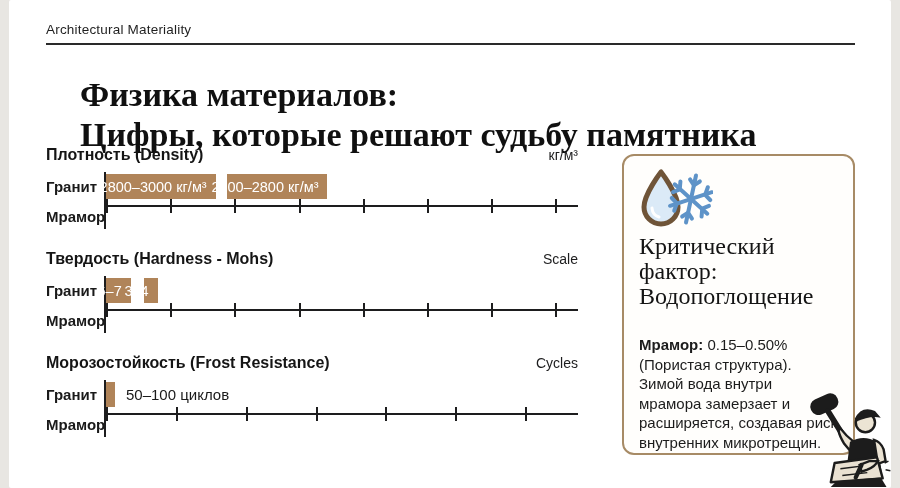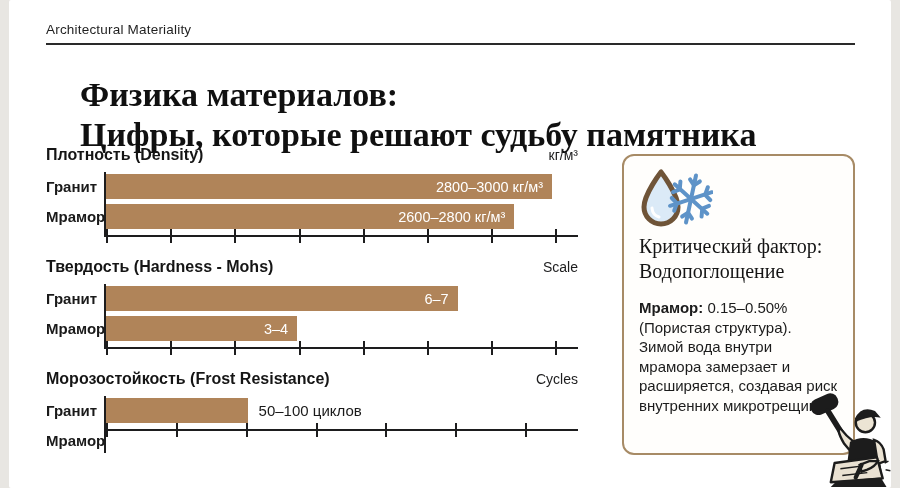--- a/index.html
+++ b/index.html
@@ -38,21 +38,21 @@
   .chart-main{display:flex;}
   .labels-col{
     width:58px;display:flex;flex-direction:column;gap:5px;padding-top:2px;
     flex:none;
     font-weight:bold;
   }
   .row-label{height:25px;line-height:25px;font-size:15px;color:#1a1a1a;}
   .plot{
     flex:1;border-left:2px solid var(--ink);padding-top:2px;position:relative;
   }
-  .rows{display:flex;flex-direction:column;gap:5px;}
+  .rows{display:flex;flex-direction:row;gap:5px;}
   .bar-row{height:25px;display:flex;align-items:center;}
   .bar{
     height:25px;background:var(--bar);
     display:flex;align-items:center;justify-content:flex-end;
     padding-right:9px;box-sizing:border-box;
     color:var(--bar-label);font-size:14.5px;white-space:nowrap;
   }
   .bar-out-label{margin-left:11px;font-size:15px;color:#1a1a1a;white-space:nowrap;}
   .axis{
     margin-top:6px;height:2px;background:var(--ink);position:relative;
@@ -63,21 +63,21 @@
   
   .panel{
     position:absolute;left:622px;top:154px;width:233px;height:301px;
     border:2px solid var(--panel-border);border-radius:12px;
     background:#fffefc;box-sizing:border-box;
     padding:12px 15px 0 15px;
   }
   .panel-icon{display:block;margin-bottom:6px;}
   .panel-heading{
     font-family:"Liberation Serif",serif;
-    font-size:20px;line-height:25px;color:#141414;margin-bottom:14px;
+    font-size:24px;line-height:25px;color:#141414;margin-bottom:26px;
   }
   .panel-body{font-size:15px;line-height:19.5px;color:#1c1c1c;}
   .panel-body .term{font-weight:bold;}
   .panel-note{}
   .sculptor{position:absolute;left:803px;top:388px;width:94px;height:100px;}
 </style>
 </head>
 <body style="--bar: #b08459; --bar-label: #ffffff; --ink: #1d1d1e; --panel-border: #a78b66;">
 
 <div class="slide-bg"></div>

